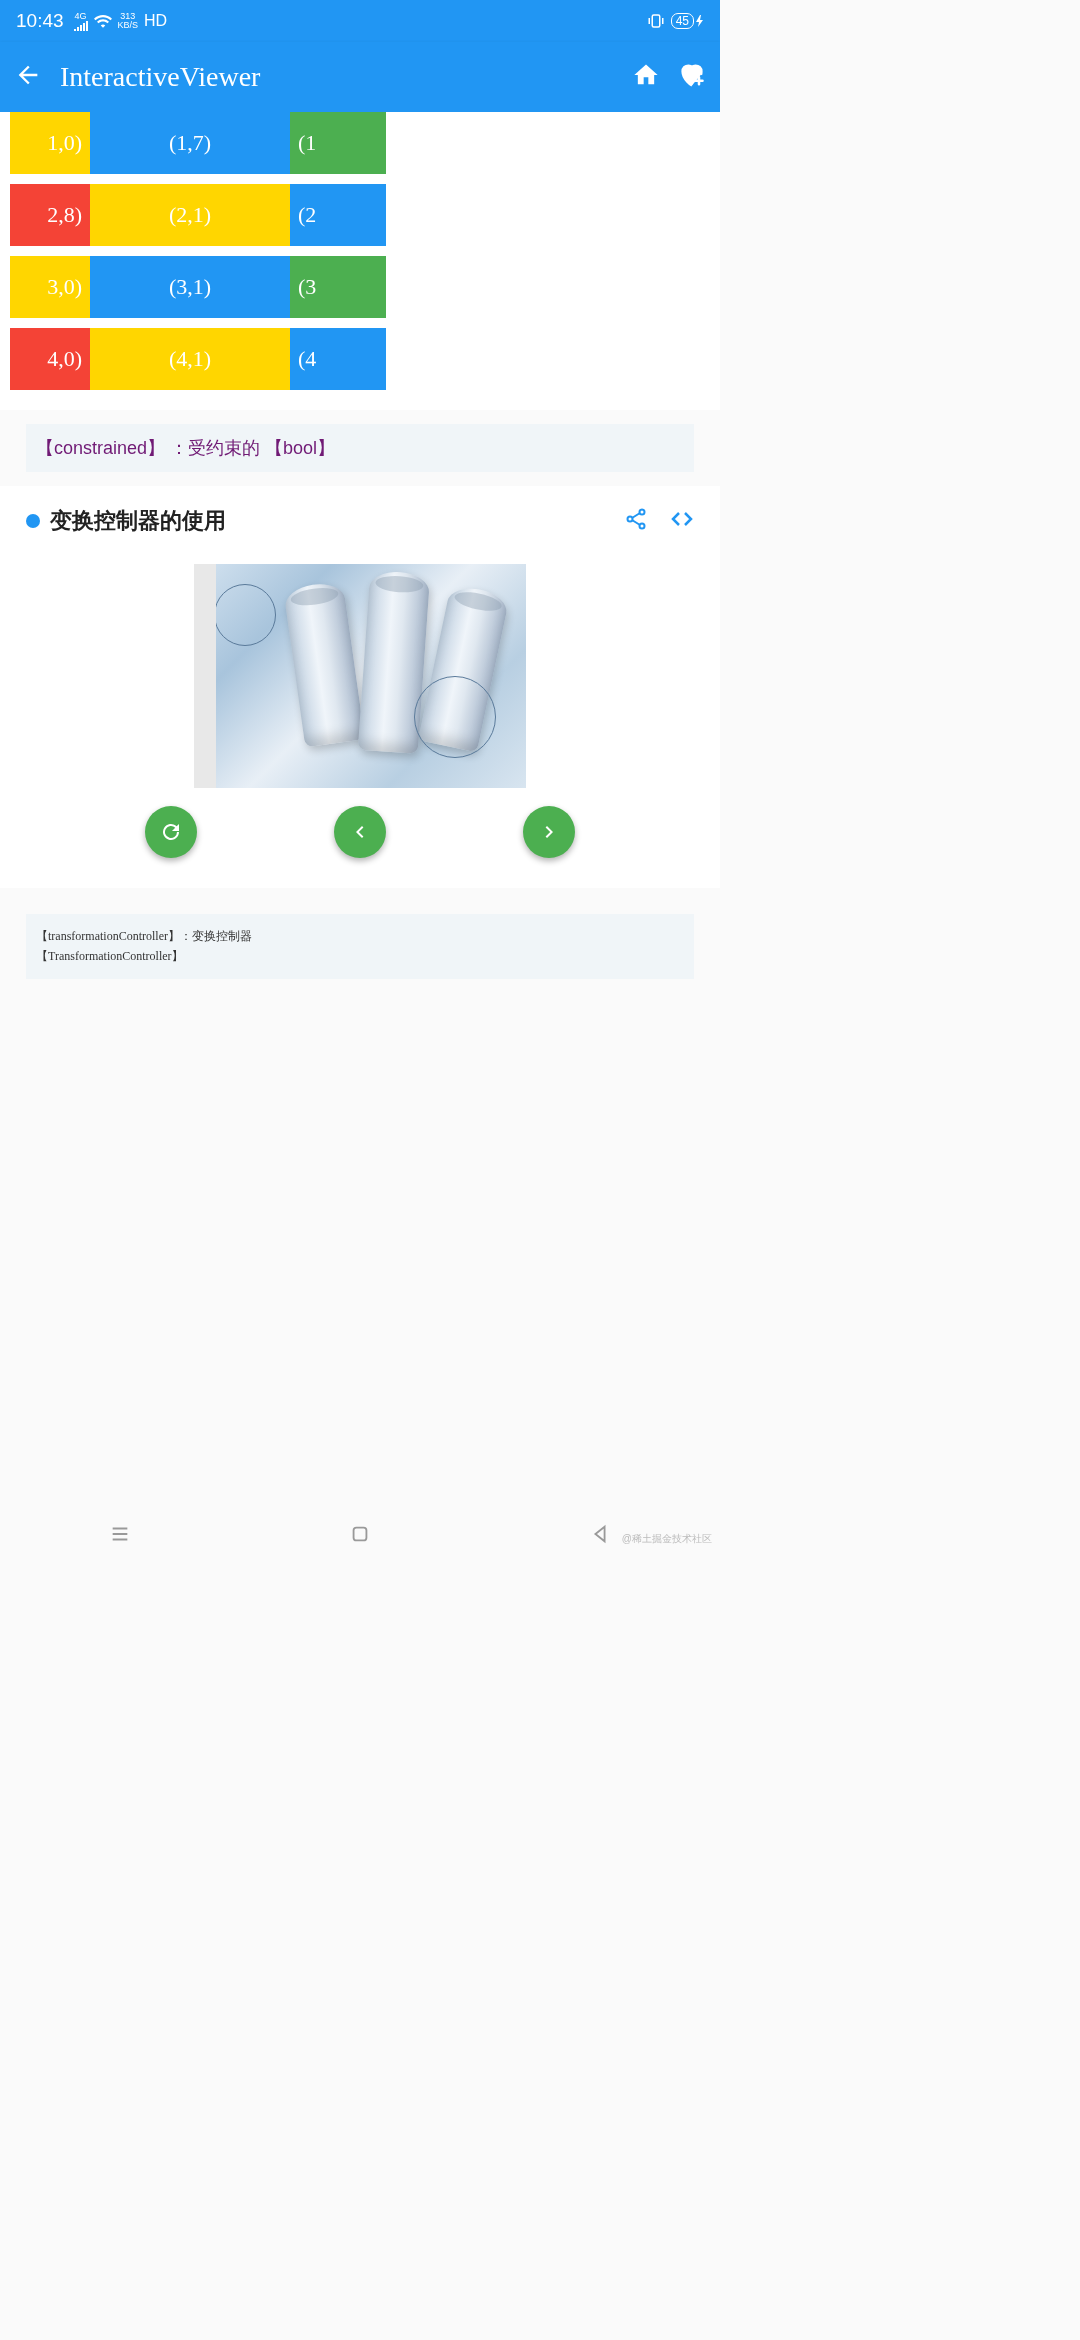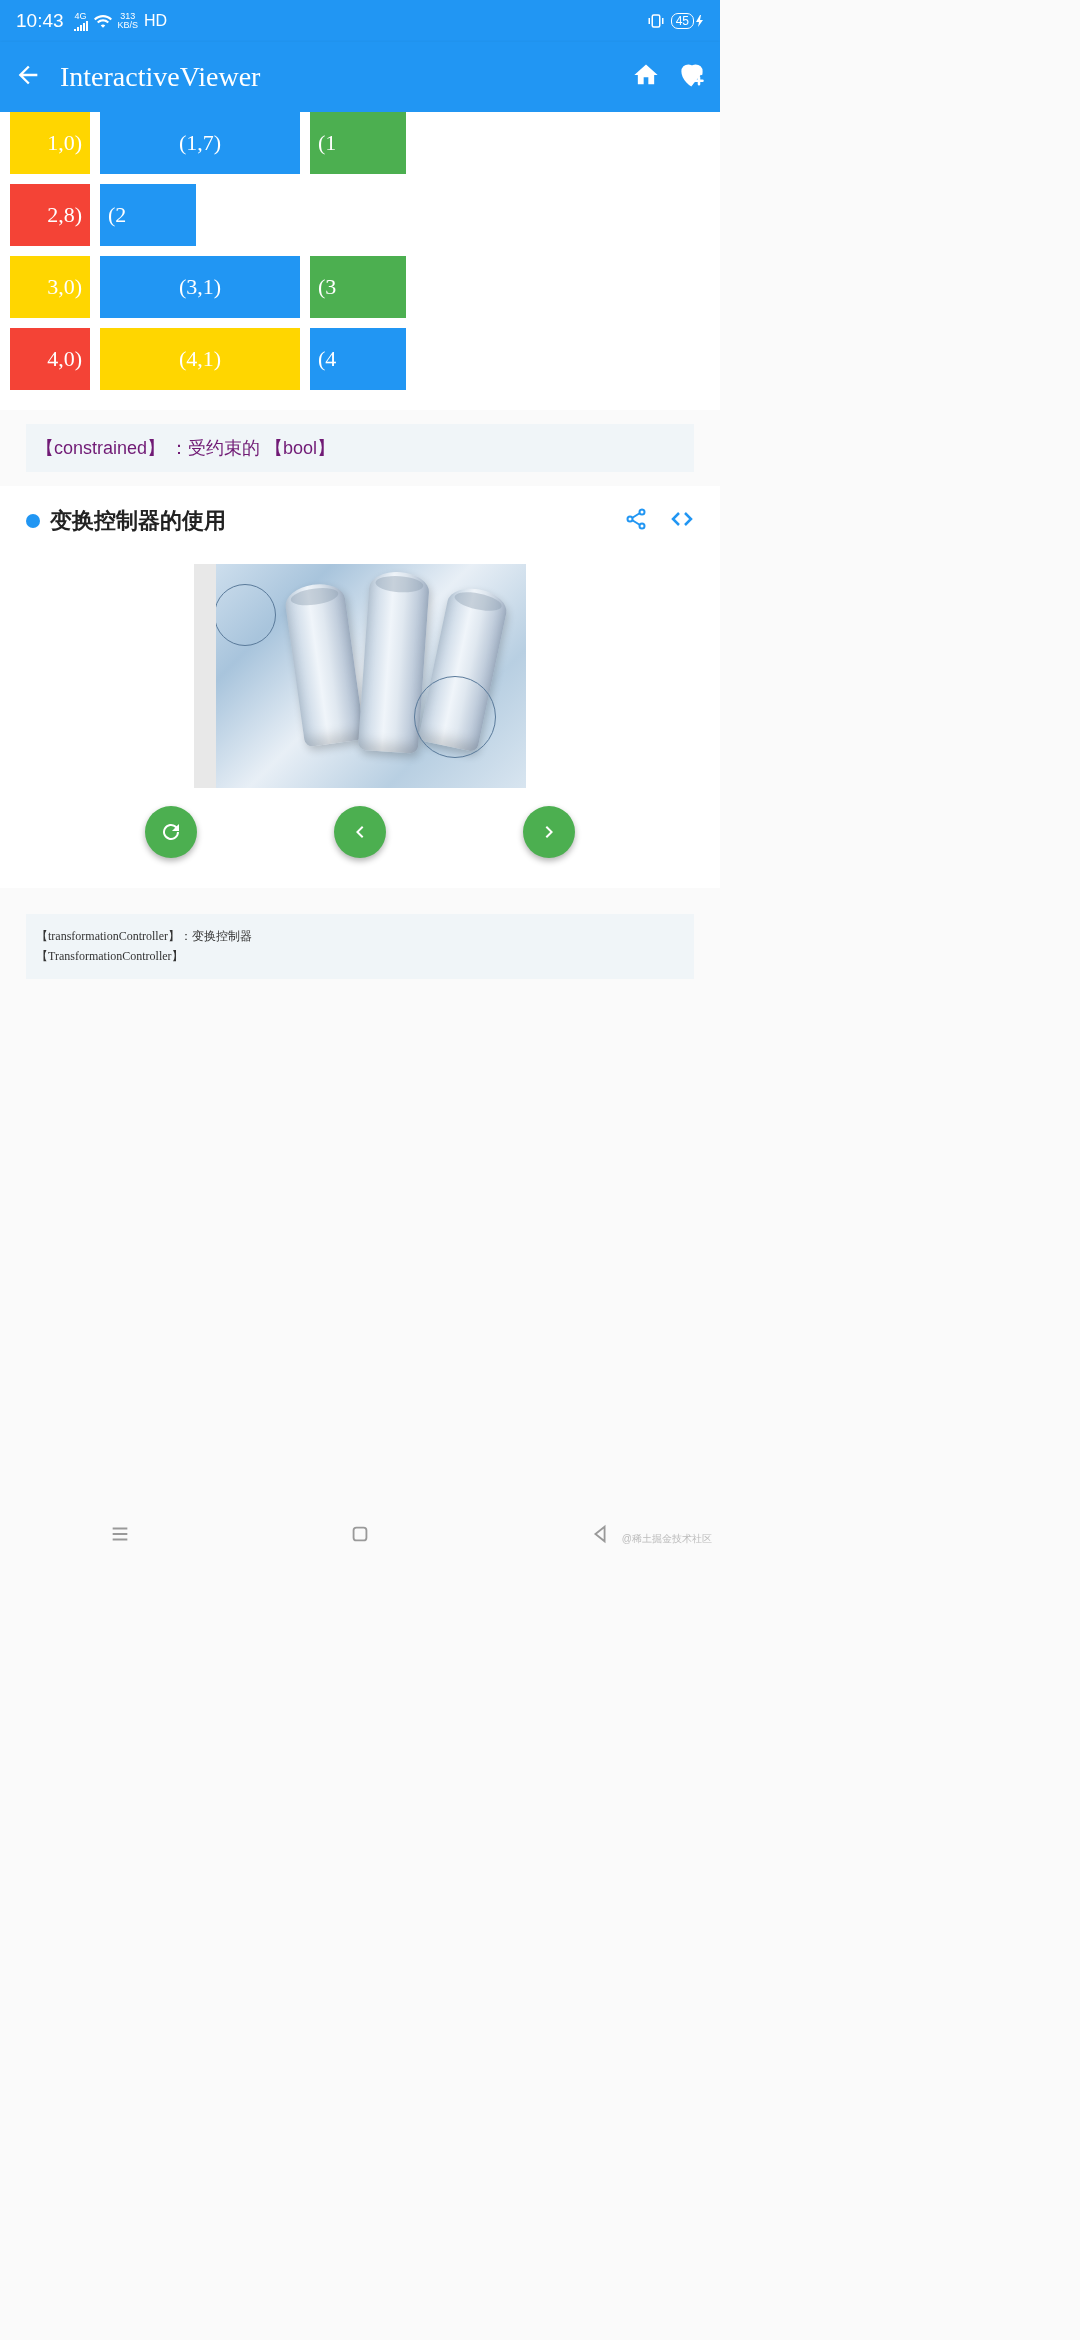--- a/index.html
+++ b/index.html
@@ -46,21 +46,21 @@
     background: white;
     padding: 0 26px 20px 26px;
     overflow: hidden;
   }
   .grid-wrap {
     display: flex;
     flex-direction: column;
     gap: 10px;
     margin-left: -16px;
   }
-  .grid-row { display: flex; gap: 10px; }
+  .grid-row { display: flex; }
   .grid-cell {
     height: 62px;
     display: flex;
     align-items: center;
     justify-content: center;
     color: white;
     font-size: 22px;
     font-family: 'Comic Sans MS', cursive;
     flex-shrink: 0;
   }
@@ -253,20 +253,21 @@
 
   <div class="grid-demo">
     <div class="grid-wrap">
       <div class="grid-row">
         <div class="grid-cell c0 yellow">1,0)</div>
         <div class="grid-cell c1 blue">(1,7)</div>
         <div class="grid-cell c2 green">(1</div>
       </div>
       <div class="grid-row">
         <div class="grid-cell c0 red">2,8)</div>
+        <div class="grid-cell c1 yellow">(2,1)</div>
         <div class="grid-cell c2 blue">(2</div>
       </div>
       <div class="grid-row">
         <div class="grid-cell c0 yellow">3,0)</div>
         <div class="grid-cell c1 blue">(3,1)</div>
         <div class="grid-cell c2 green">(3</div>
       </div>
       <div class="grid-row">
         <div class="grid-cell c0 red">4,0)</div>
         <div class="grid-cell c1 yellow">(4,1)</div>

